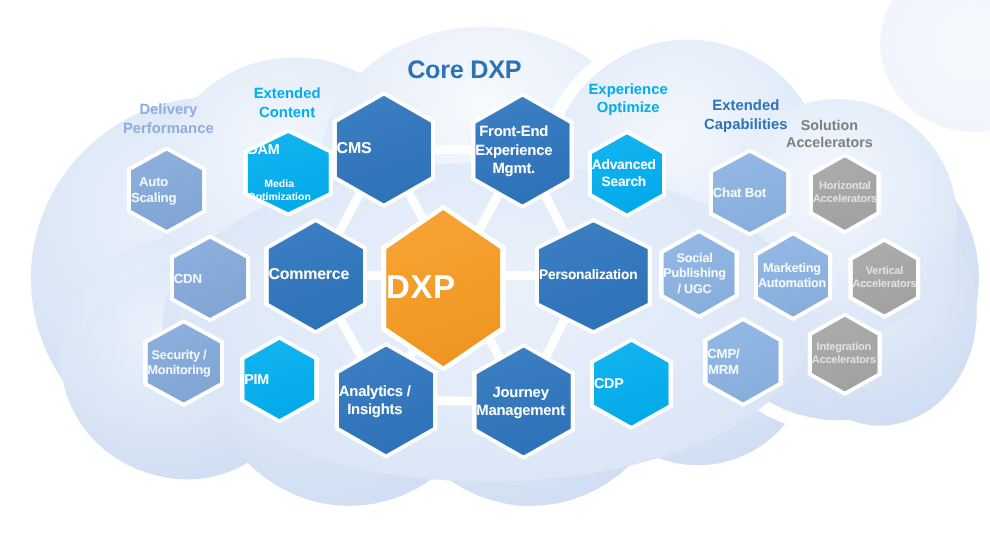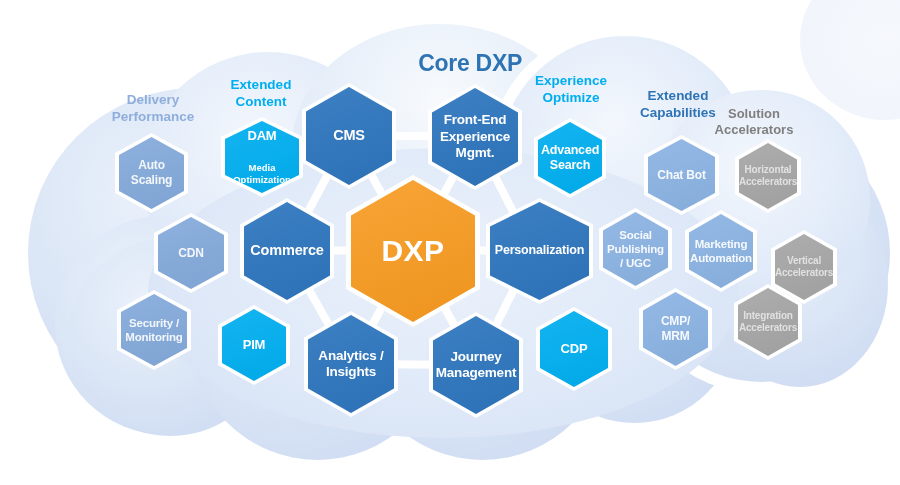--- a/index.html
+++ b/index.html
@@ -17,21 +17,21 @@
 
   
   .connectors{position:absolute;left:0;top:0;z-index:1;}
 
   
   .hex{position:absolute;z-index:2;
        clip-path:polygon(50% 0,100% 25%,100% 75%,50% 100%,0 75%,0 25%);
        background:#fff;filter:drop-shadow(1px 2px 2px rgba(90,110,150,.30));}
   .hex-inner{position:absolute;inset:4px;
        clip-path:polygon(50% 0,100% 25%,100% 75%,50% 100%,0 75%,0 25%);
-       display:flex;flex-direction:column;align-items:center;justify-content:center;
+       display:flex;flex-direction:column;align-items:flex-start;justify-content:center;
        text-align:center;}
   .hex-big .hex-inner{inset:5px;}
   .hex-label{white-space:pre-line;color:#fff;font-weight:600;line-height:1.22;
        font-size:var(--fs,12px);letter-spacing:-.2px;}
   .hex-sublabel{white-space:pre-line;color:#fff;font-weight:600;line-height:1.25;
        font-size:9.5px;margin-top:18px;}
   .hex-blue  .hex-inner{background:linear-gradient(160deg,rgba(255,255,255,.07),rgba(0,0,0,.05)),var(--core-blue);}
   .hex-cyan  .hex-inner{background:linear-gradient(160deg,rgba(255,255,255,.08),rgba(0,0,0,.03)),var(--cyan);}
   .hex-light .hex-inner{background:linear-gradient(160deg,rgba(255,255,255,.08),rgba(0,0,0,.04)),var(--light-blue);}
   .hex-soft  .hex-inner{background:linear-gradient(160deg,rgba(255,255,255,.08),rgba(0,0,0,.04)),var(--soft-blue);}
@@ -42,21 +42,21 @@
   .hex-gray  .hex-label{color:rgba(255,255,255,.66);}
   .hex-orange .hex-label{font-weight:800;letter-spacing:.5px;}
 
   
   .hdr{position:absolute;z-index:3;width:150px;text-align:center;white-space:pre-line;
        font-weight:700;line-height:1.25;font-size:13.5px;}
   .hdr-steel{color:var(--header-steel);}
   .hdr-cyan{color:var(--cyan);}
   .hdr-blue{color:var(--title-blue);}
   .hdr-gray{color:var(--header-gray);font-size:13px;}
-  .title{position:absolute;z-index:3;width:200px;text-align:right;
+  .title{position:absolute;z-index:3;width:200px;text-align:center;
        font-weight:700;font-size:23px;color:var(--title-blue);letter-spacing:-.3px;}
 </style>
 </head>
 <body>
 
 <div class="canvas">
 
   <div class="blob bA" style="left:28px;top:88px;width:335px;height:330px;"></div>
   <div class="blob bA" style="left:55px;top:215px;width:225px;height:220px;"></div>
   <div class="blob bA" style="left:68px;top:238px;width:205px;height:198px;"></div>
@@ -145,21 +145,21 @@
         <span class="hex-label">CDN</span>
       </div>
   </div>
 
   <div class="hex hex-blue" style="left:240px;top:198px;width:94px;height:106px;--fs:14.5px">
     <div class="hex-inner">
         <span class="hex-label">Commerce</span>
       </div>
   </div>
 
-  <div class="hex hex-orange hex-big" style="left:346px;top:175px;width:134px;height:152px;--fs:30px">
+  <div class="hex hex-orange hex-big" style="left:346px;top:186px;width:114px;height:152px;--fs:30px">
     <div class="hex-inner">
         <span class="hex-label">DXP</span>
       </div>
   </div>
 
   <div class="hex hex-blue" style="left:486px;top:198px;width:107px;height:106px;--fs:12.5px">
     <div class="hex-inner">
         <span class="hex-label">Personalization</span>
       </div>
   </div>
@@ -172,28 +172,28 @@
       </div>
   </div>
 
   <div class="hex hex-soft" style="left:685px;top:210px;width:72px;height:82px;--fs:11.5px">
     <div class="hex-inner">
         <span class="hex-label">Marketing
 Automation</span>
       </div>
   </div>
 
-  <div class="hex hex-gray" style="left:771px;top:230px;width:66px;height:74px;--fs:10px">
+  <div class="hex hex-gray" style="left:771px;top:216px;width:66px;height:74px;--fs:10px">
     <div class="hex-inner">
         <span class="hex-label">Vertical
 Accelerators</span>
       </div>
   </div>
 
-  <div class="hex hex-light" style="left:117px;top:290px;width:74px;height:80px;--fs:11.5px">
+  <div class="hex hex-light" style="left:130px;top:290px;width:74px;height:80px;--fs:11.5px">
     <div class="hex-inner">
         <span class="hex-label">Security /
 Monitoring</span>
       </div>
   </div>
 
   <div class="hex hex-cyan" style="left:218px;top:305px;width:72px;height:80px;--fs:13px">
     <div class="hex-inner">
         <span class="hex-label">PIM</span>
       </div>

